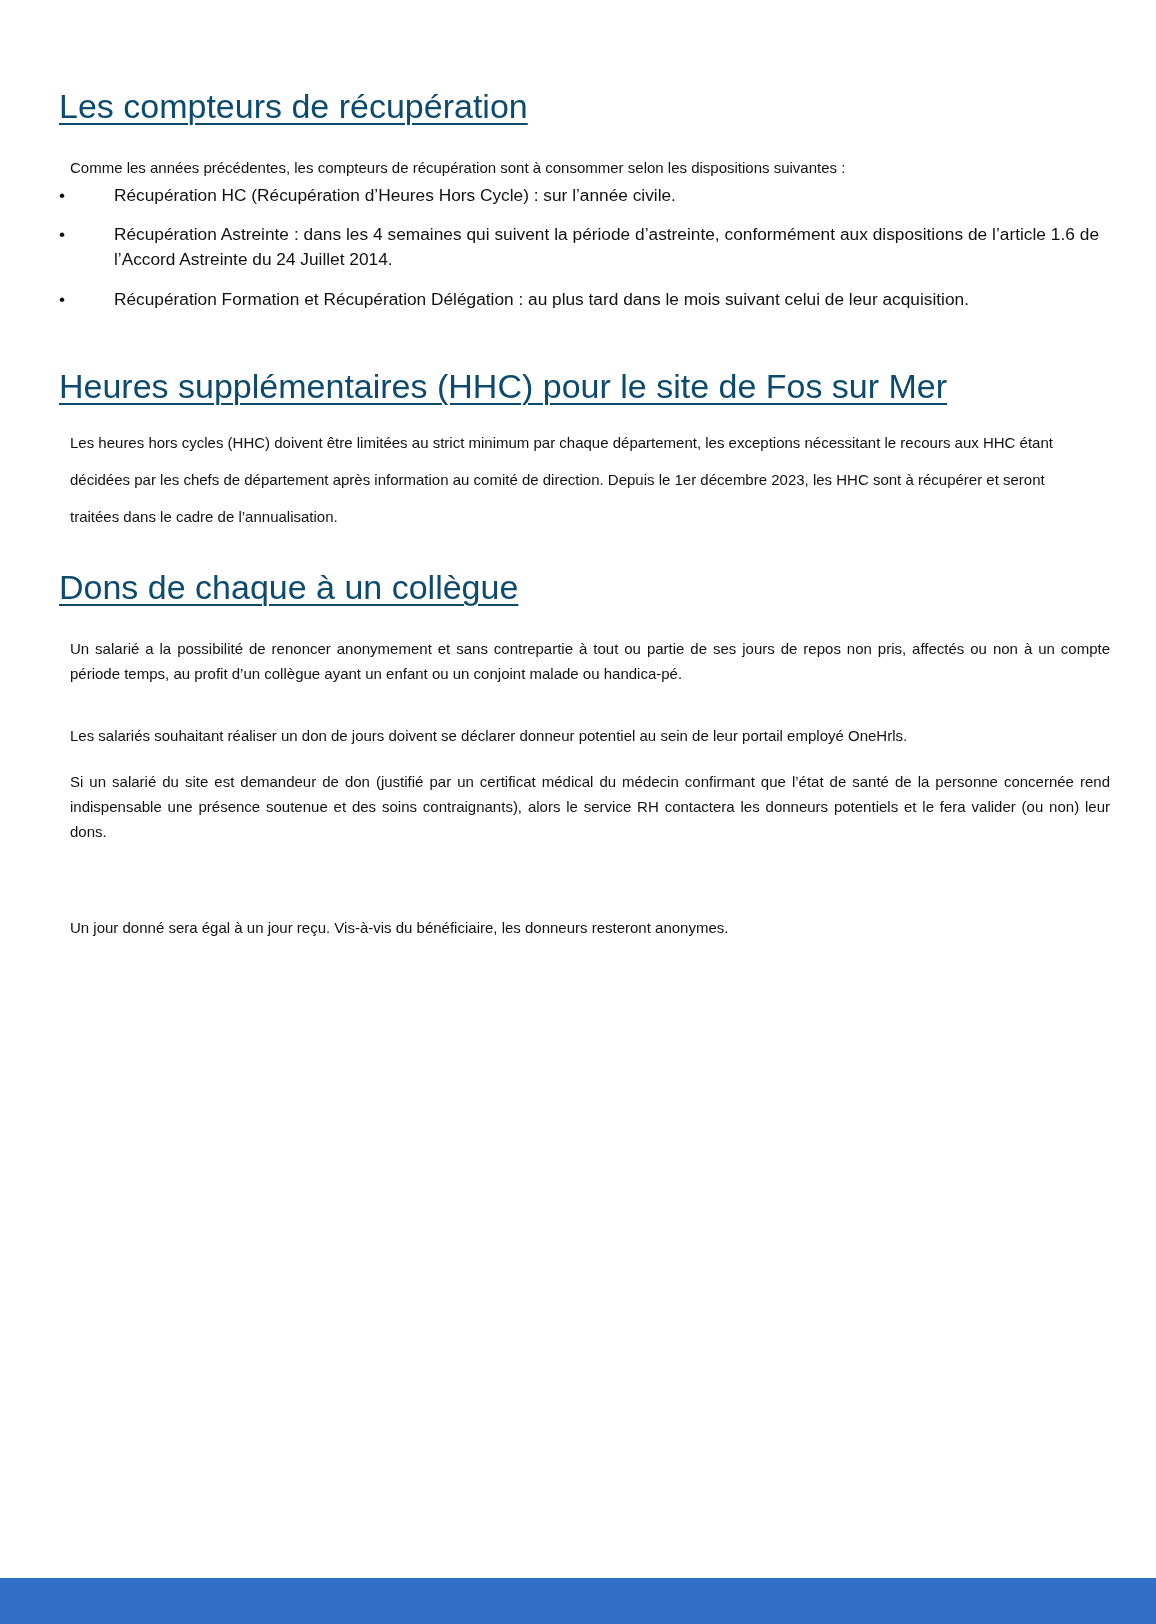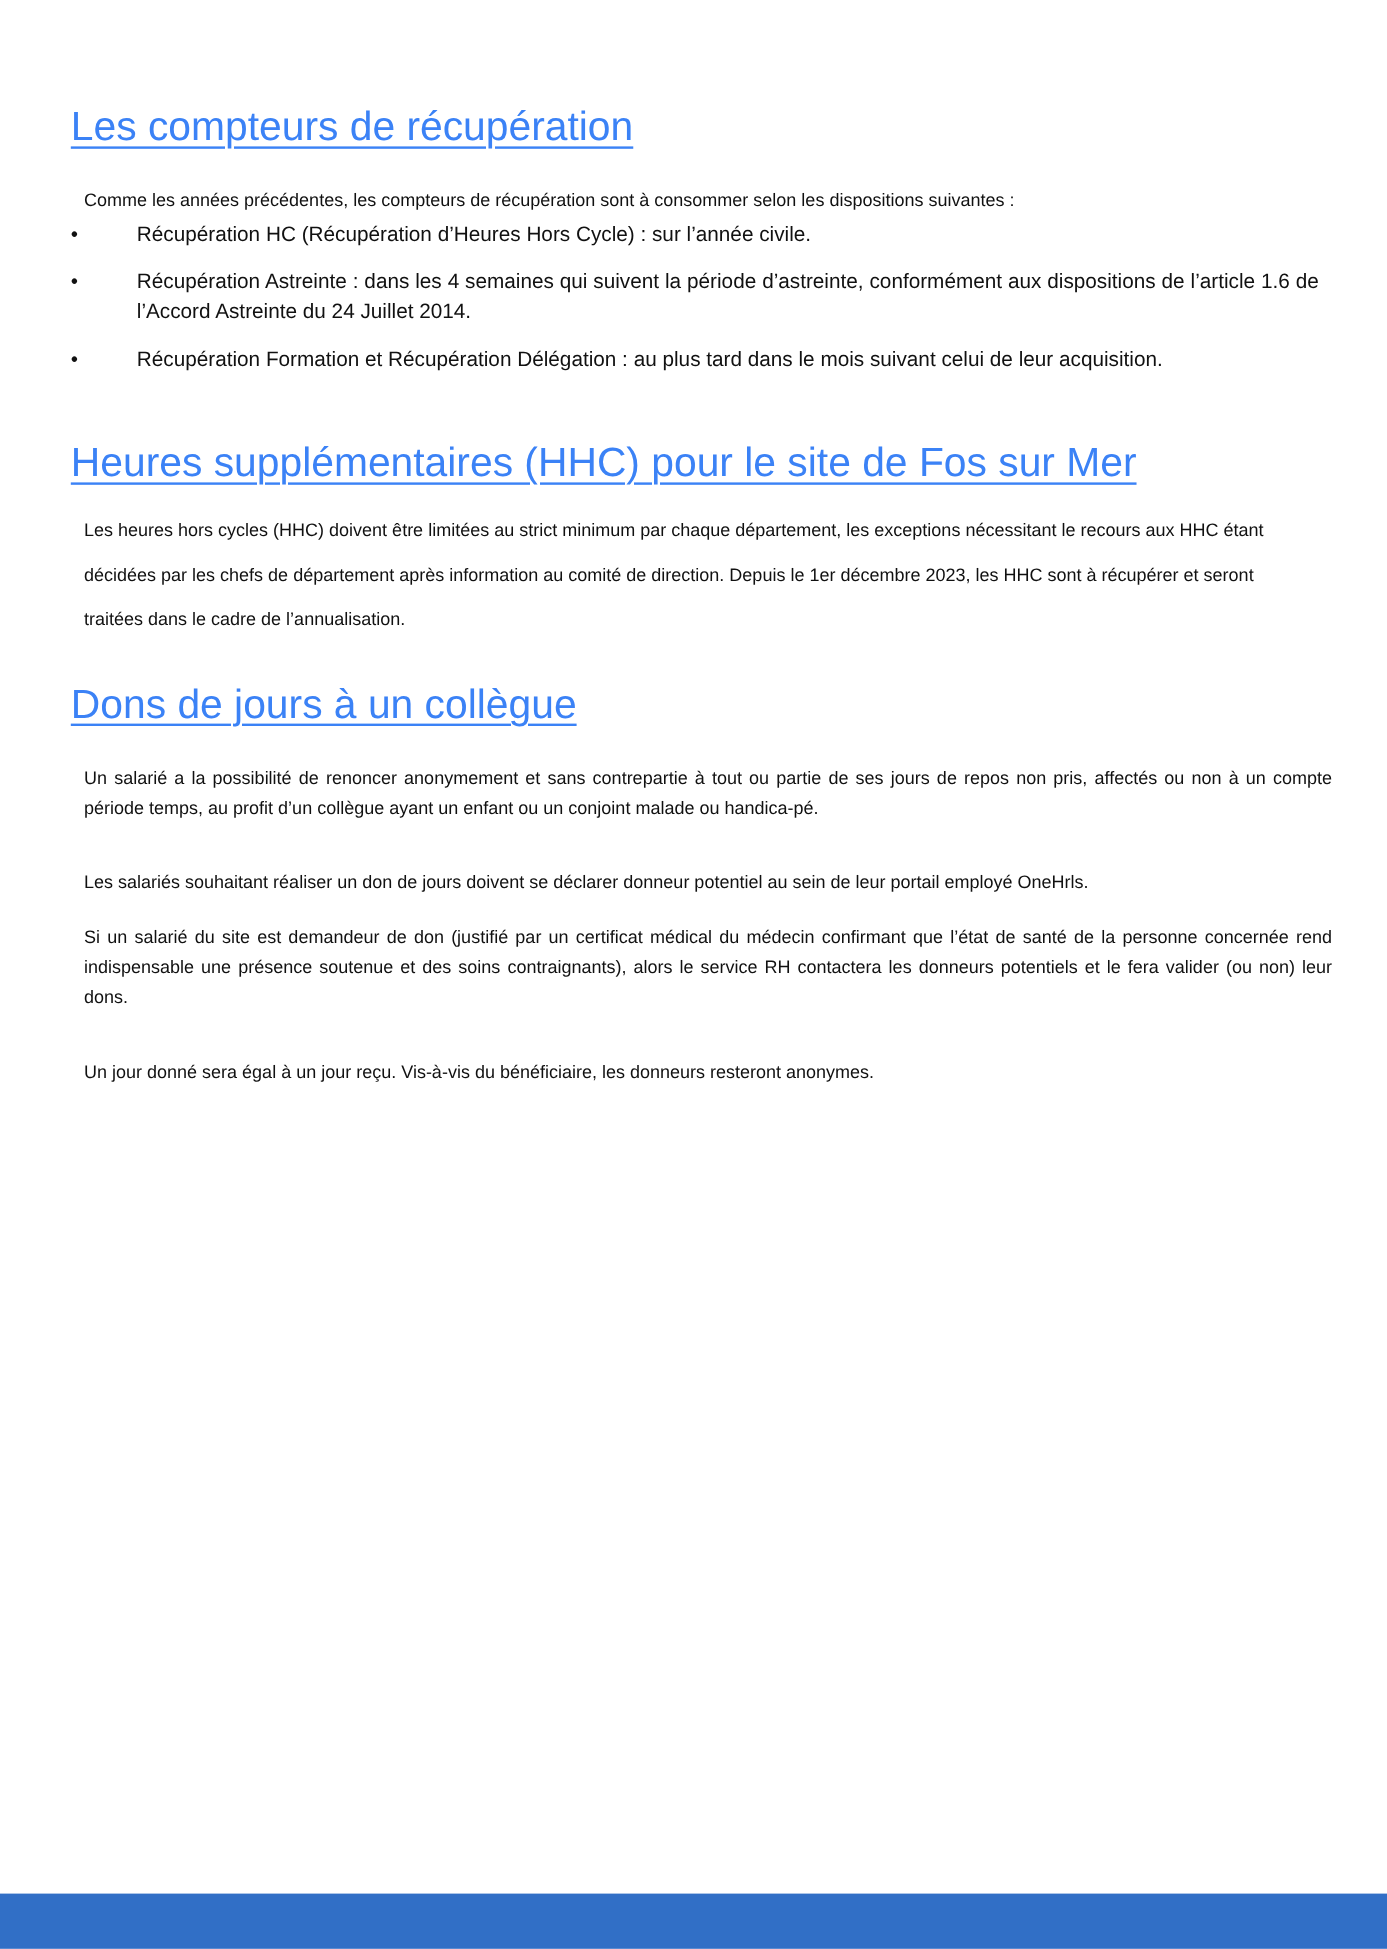--- a/index.html
+++ b/index.html
@@ -1,20 +1,20 @@
 <!DOCTYPE html>
 <html><head>
 <meta charset="utf-8">
 <style>
   html, body { margin: 0; padding: 0; background: #ffffff; }
   body { width: 1156px; height: 1624px; position: relative; overflow: hidden;
          font-family: "Liberation Sans", sans-serif; color: #111; }
   .page { position: absolute; left: 59px; top: 0; width: 1040px; }
   h2 { font-family: "Liberation Sans", sans-serif; font-weight: normal; font-size: 34px;
-       color: #3b82f6; text-decoration: underline; text-decoration-thickness: 2px;
+       color: #0c4a6e; text-decoration: underline; text-decoration-thickness: 2px;
        text-underline-offset: 5px; margin: 0; position: absolute; left: 0; line-height: 40px; }
   p { margin: 11px; font-size: 15px; line-height: 25px; text-align: justify; position: absolute; left: 0; width: 1040px; }
   .bullet { position: absolute; left: 0; width: 1040px; font-size: 17.3px; line-height: 25px; }
   .bullet .dot { position: absolute; left: 0; top: 0; }
   .bullet .txt { margin-left: 55px; text-align: justify; display: block; }
   .spaced { line-height: 37px; }
   .footer { position: absolute; left: 0; top: 1578px; width: 1156px; height: 46px; background: #316FC6; }
 </style>
 </head>
 <body>
@@ -32,20 +32,20 @@
     <span class="txt">Récupération Astreinte : dans les 4 semaines qui suivent la période d’astreinte, conformément aux dispositions de l’article 1.6 de l’Accord Astreinte du 24 Juillet 2014.</span>
   </div>
   <div class="bullet" style="top:287px">
     <span class="dot">•</span>
     <span class="txt">Récupération Formation et Récupération Délégation : au plus tard dans le mois suivant celui de leur acquisition.</span>
   </div>
 
   <h2 style="top:366px">Heures supplémentaires (HHC) pour le site de Fos sur Mer</h2>
   <p class="spaced" style="top:413px; text-align:left; width:1000px">Les heures hors cycles (HHC) doivent être limitées au strict minimum par chaque département, les exceptions nécessitant le recours aux HHC étant décidées par les chefs de département après information au comité de direction. Depuis le 1er décembre 2023, les HHC sont à récupérer et seront traitées dans le cadre de l’annualisation.</p>
 
-  <h2 style="top:567px">Dons de jours à un collègue</h2>
+  <h2 style="top:567px">Dons de chaque à un collègue</h2>
   <p style="top:625px">Un salarié a la possibilité de renoncer anonymement et sans contrepartie à tout ou partie de ses jours de repos non pris, affectés ou non à un compte période temps, au profit d’un collègue ayant un enfant ou un conjoint malade ou handica-pé.</p>
   <p style="top:712px">Les salariés souhaitant réaliser un don de jours doivent se déclarer donneur potentiel au sein de leur portail employé OneHrls.</p>
   <p style="top:758px">Si un salarié du site est demandeur de don (justifié par un certificat médical du médecin confirmant que l’état de santé de la personne concernée rend indispensable une présence soutenue et des soins contraignants), alors le service RH contactera les donneurs potentiels et le fera valider (ou non) leur dons.</p>
-  <p style="top:870px">Un jour donné sera égal à un jour reçu. Vis-à-vis du bénéficiaire, les donneurs resteront anonymes.</p>
+  <p style="top:904px">Un jour donné sera égal à un jour reçu. Vis-à-vis du bénéficiaire, les donneurs resteront anonymes.</p>
 </div>
 
 <div class="footer"></div>
 
 </body></html>

